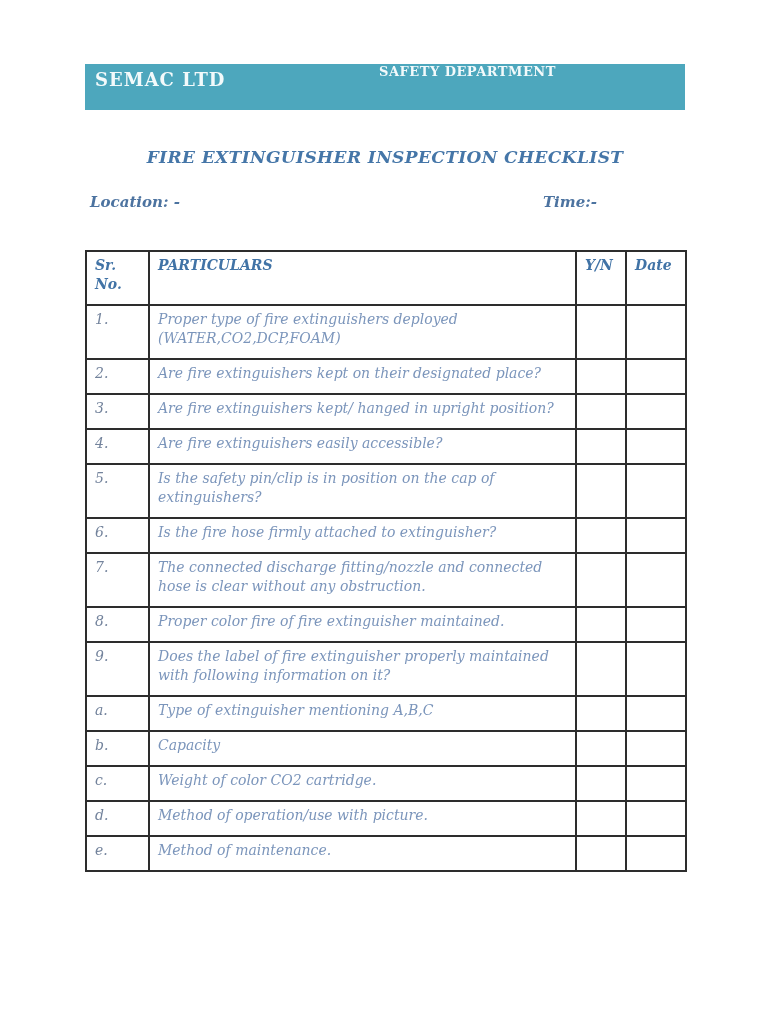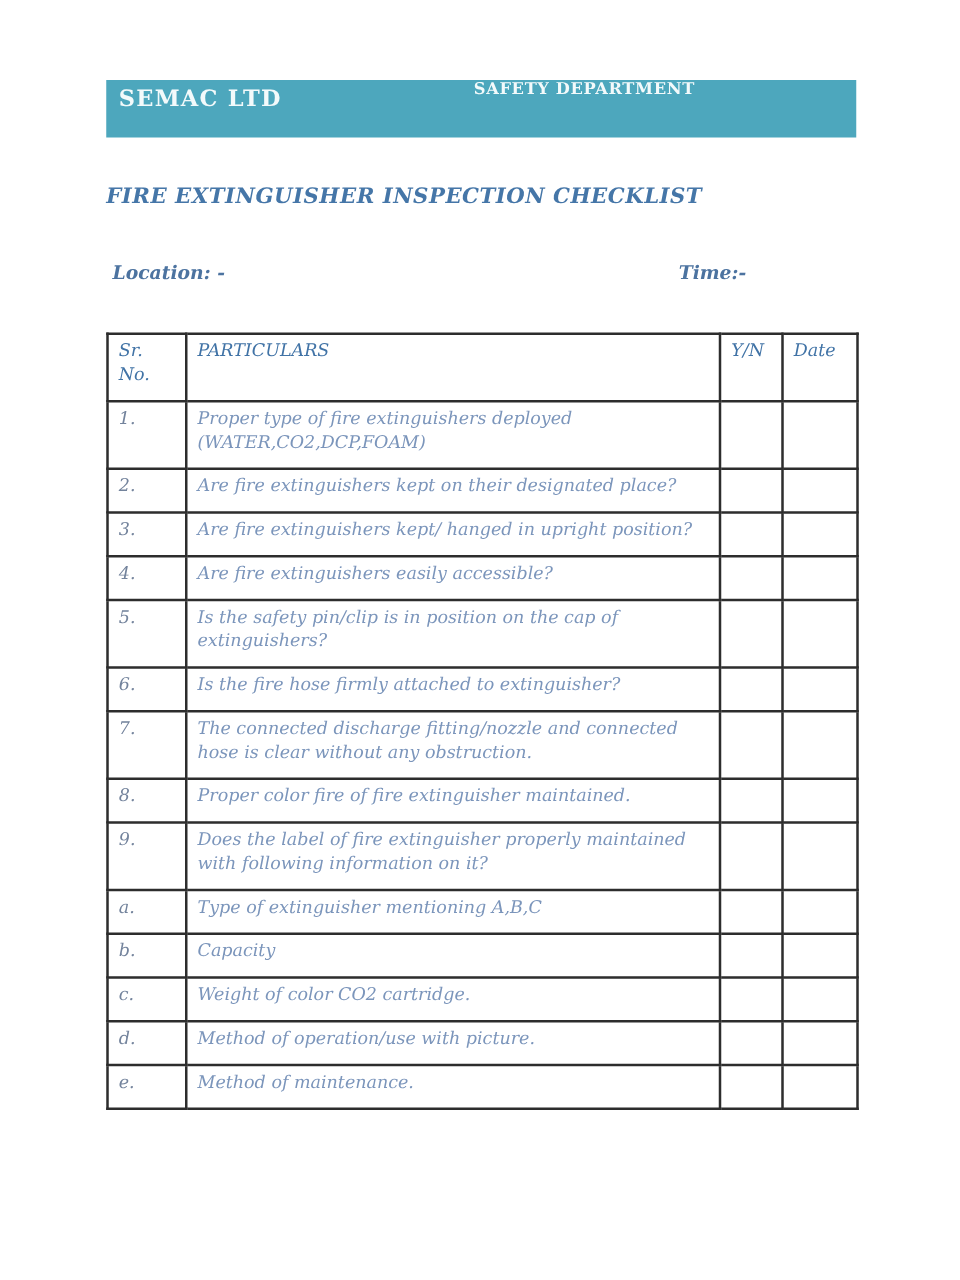--- a/index.html
+++ b/index.html
@@ -59,29 +59,30 @@
     width:196px;
     padding-top:3px;
     font-size:15px;
     line-height:20px;
   }
   .band-right .doc-date{font-weight:bold;}
   
   .title{
     margin-top:37px;
     width:600px;
+    text-align:center;
     font-size:17px;
     font-weight:bold;
     font-style:italic;
     letter-spacing:0.4px;
     color:var(--title-blue);
   }
   
   .meta-row{
-    margin-top:42px;
+    margin-top:26px;
     width:600px;
     display:flex;
     justify-content:space-between;
     padding:0 88px 0 5px;
     font-size:15px;
     font-weight:bold;
     font-style:italic;
     color:var(--label-blue);
   }
   
@@ -95,21 +96,21 @@
   table.checklist td{
     border:2px solid var(--border-dark);
     vertical-align:top;
     text-align:left;
     padding:4px 8px 10px;
     line-height:19px;
     font-size:14px;
     font-style:italic;
   }
   table.checklist th{
-    font-weight:normal;
+    font-weight:bold;
     color:var(--header-cell-blue);
   }
   td.col-sr{color:var(--sr-text-blue);}
   td.col-particulars{
     color:var(--body-text-blue);
     white-space:pre-line;
     margin-top:35px;
   }
   .w-sr{width:63px;}
   .w-particulars{width:427px;}

